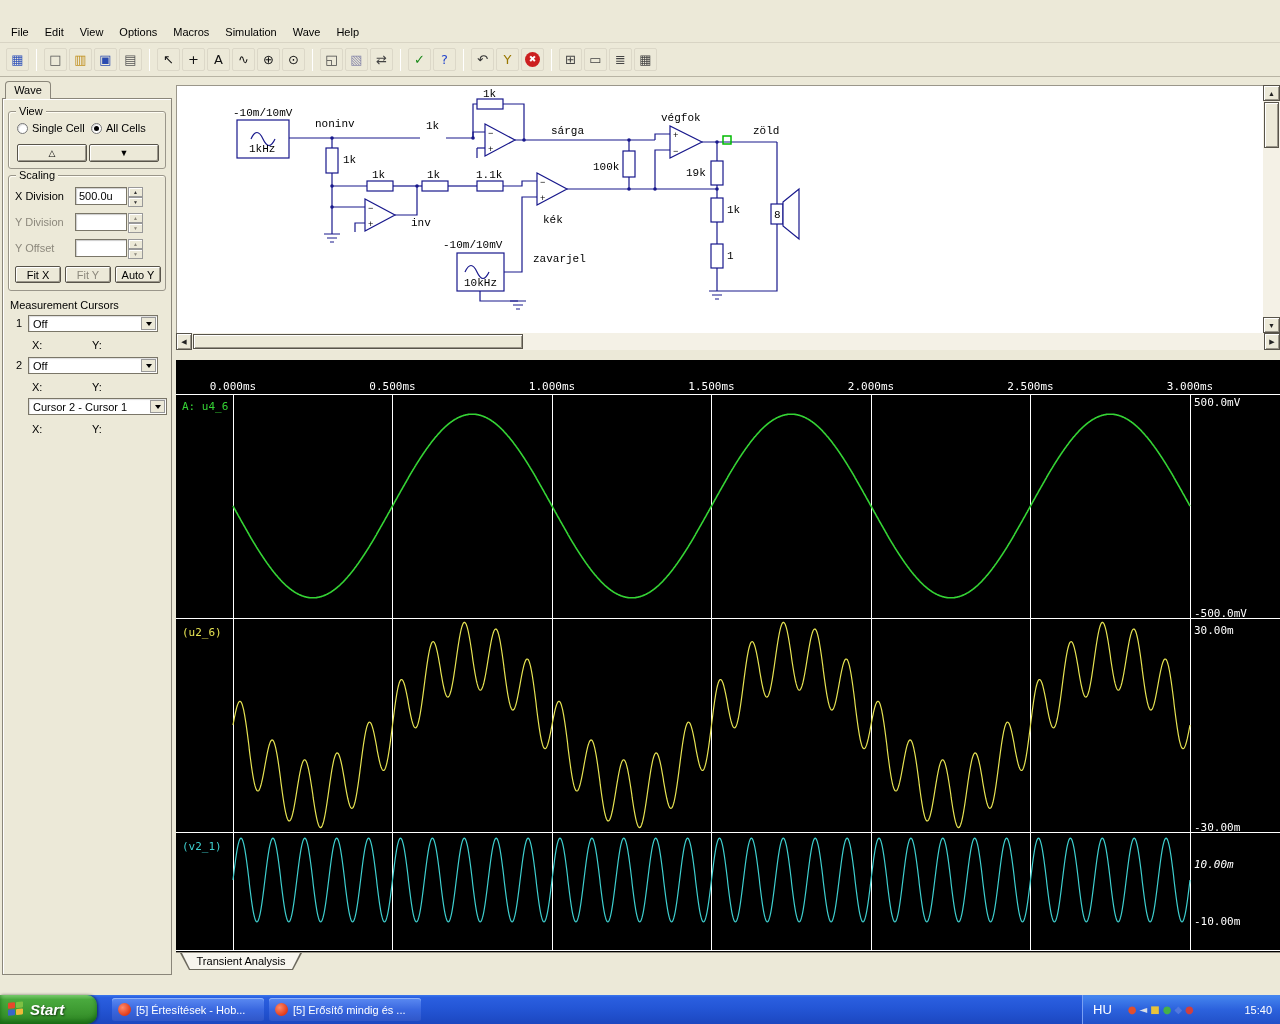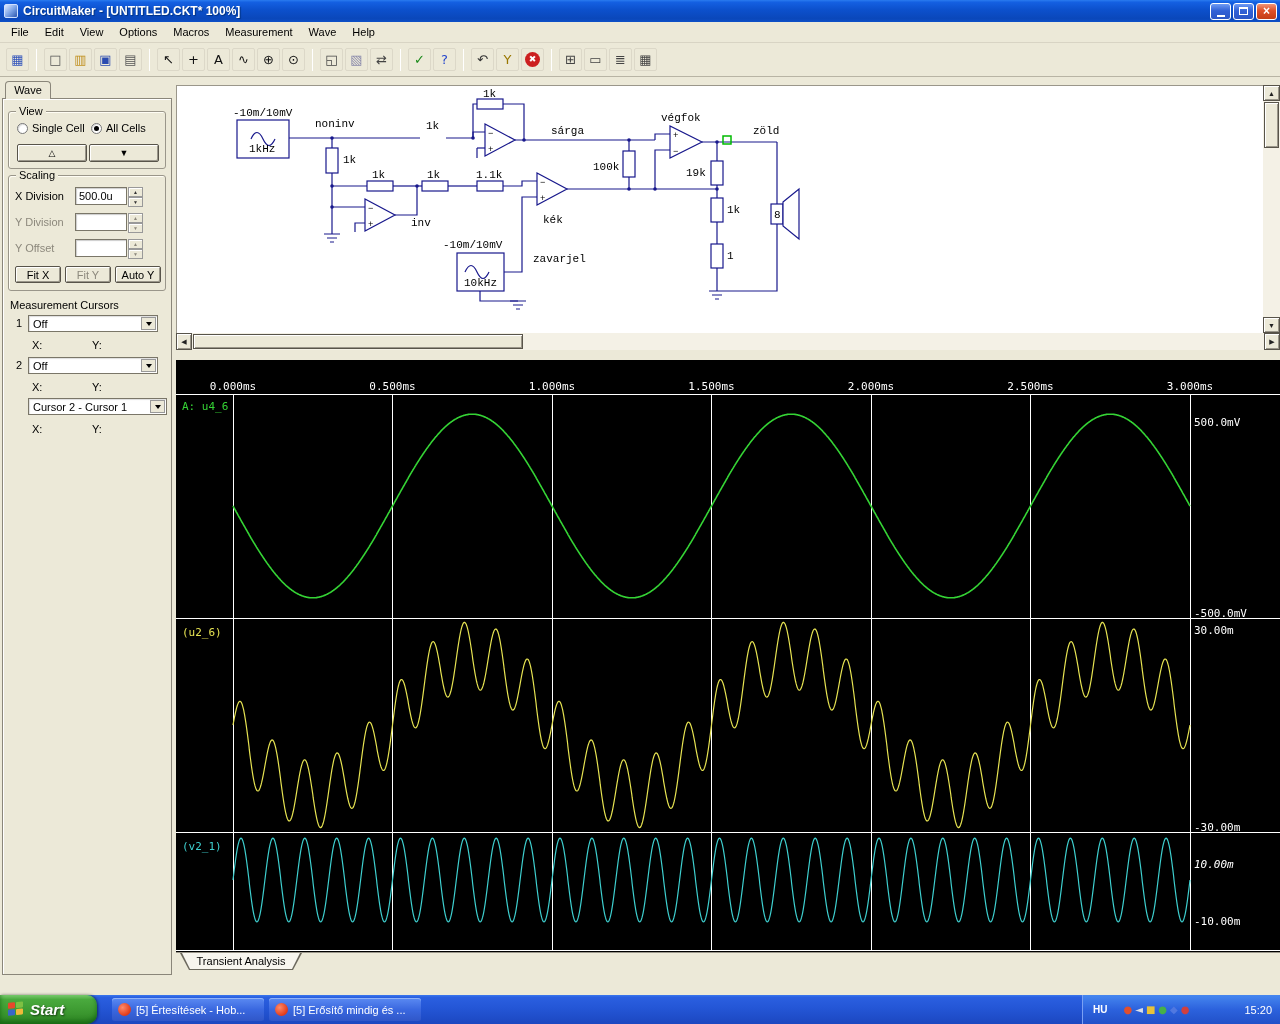--- a/index.html
+++ b/index.html
@@ -89,53 +89,38 @@
 .start-flag{width:17px;height:15px;display:grid;grid-template-columns:7px 7px;grid-template-rows:6px 6px;gap:1px;transform:skewY(-6deg)}
 .start-flag span{border-radius:1px}
 .start-text{color:#fff;font-size:15px;font-weight:bold;font-style:italic;text-shadow:1px 1px 2px #00000099}
 .task-btn{position:absolute;top:3px;height:23px;width:152px;border-radius:3px;color:#fff;font-size:11px;display:flex;align-items:center;gap:5px;padding:0 6px;white-space:nowrap;overflow:hidden;
   background:linear-gradient(#5b8af2,#3a68e0 50%,#3057c8);box-shadow:inset 0 1px 0 #8fb2f8}
 .task-btn.active{background:linear-gradient(#bccef5,#95b0e9 50%,#89a3e3);box-shadow:inset 1px 1px 3px #3a57a0}
 .task-ico{width:13px;height:13px;border-radius:50%;flex:0 0 auto;background:radial-gradient(circle at 35% 35%,#ff8a6a,#e23a18 70%)}
 .task-ico.cm{border-radius:2px;background:linear-gradient(135deg,#eef2ff,#8fa6d8 60%,#31498c);border:1px solid #233}
 .tray{position:absolute;right:0;top:0;height:29px;width:198px;display:flex;align-items:center;padding:0 8px 0 10px;
   background:linear-gradient(#4687f0,#2c62dd 50%,#2150c8);border-left:1px solid #7aa0f4}
-.tray-lang{color:#fff;font-size:10px;font-weight:bold}
+.tray-lang{color:#fff;font-size:13px;font-weight:normal}
 .tray-icons{display:flex;gap:3px;margin-left:16px;margin-right:10px}
 .ticon{font-size:10px;line-height:13px;font-family:"DejaVu Sans",sans-serif}
 .tray-clock{color:#fff;font-size:11px;margin-left:auto}
 </style>
 </head>
 <body>
 
 <div id="screen">
 
-  <div class="titlebar">
-    <span class="app-ico"></span>
-    <span class="tb-title">CircuitMaker - [UNTITLED.CKT* 100%]</span>
-    <span class="win-controls">
-      <span class="win-btn">
-          <span class="min-glyph"></span>
-        </span>
-      <span class="win-btn">
-          <span class="restore-glyph"></span>
-        </span>
-      <span class="win-btn close">
-          <span class="close-glyph">×</span>
-        </span>
-    </span>
-  </div>
 
   <div class="menubar">
       <span class="menu-item">File</span>
       <span class="menu-item">Edit</span>
       <span class="menu-item">View</span>
       <span class="menu-item">Options</span>
       <span class="menu-item">Macros</span>
-      <span class="menu-item">Measurement</span>
+      <span class="menu-item">Simulation</span>
       <span class="menu-item">Wave</span>
       <span class="menu-item">Help</span>
     </div>
   <div class="toolbar">
       <span class="tb-btn">
         <span class="tb-glyph" style="color: rgb(51, 85, 187);">▦</span>
       </span>
       <span class="tb-sep"></span>
       <span class="tb-btn">
         <span class="tb-glyph" style="color: rgb(85, 85, 85);">□</span>
@@ -428,21 +413,21 @@
   <div class="time-label" style="left: 57px;">0.000ms</div>
       <div class="time-label" style="left: 216.5px;">0.500ms</div>
       <div class="time-label" style="left: 376px;">1.000ms</div>
       <div class="time-label" style="left: 535.5px;">1.500ms</div>
       <div class="time-label" style="left: 695px;">2.000ms</div>
       <div class="time-label" style="left: 854.5px; text-align: center;">2.500ms</div>
       <div class="time-label" style="left: 1014px;">3.000ms</div>
       <div class="trace-label" style="top: 40px; color: rgb(53, 212, 53); text-align: right;">A: u4_6</div>
       <div class="trace-label" style="top: 266px; color: rgb(230, 227, 82);">(u2_6)</div>
       <div class="trace-label" style="top: 480px; color: rgb(62, 207, 207);">(v2_1)</div>
-      <div class="scale-label" style="top: 36px; margin-top: 20px;">500.0mV</div>
+      <div class="scale-label" style="top: 36px;">500.0mV</div>
       <div class="scale-label" style="top: 247px;">-500.0mV</div>
       <div class="scale-label" style="top: 264px;">30.00m</div>
       <div class="scale-label" style="top: 461px;">-30.00m</div>
       <div class="scale-label" style="top: 498px; font-style: italic;">10.00m</div>
       <div class="scale-label" style="top: 555px;">-10.00m</div>
     </div>
 
   <div class="tabstrip">
     <span class="sheet-tab-outer">
       <span class="sheet-tab-inner">Transient Analysis</span>
@@ -476,17 +461,17 @@
     <div class="tray">
       <span class="tray-lang">HU</span>
       <span class="tray-icons" id="tray-icons">
           <span class="ticon" style="color: rgb(224, 79, 47);">●</span>
           <span class="ticon" style="color: rgb(216, 222, 232);">◄</span>
           <span class="ticon" style="color: rgb(232, 194, 58);">■</span>
           <span class="ticon" style="color: rgb(70, 176, 72);">●</span>
           <span class="ticon" style="color: rgb(80, 120, 224);">◆</span>
           <span class="ticon" style="color: rgb(208, 64, 64);">●</span>
         </span>
-      <span class="tray-clock">15:20</span>
+      <span class="tray-clock">15:40</span>
     </div>
   </div>
 
 </div>
 
 </body></html>

